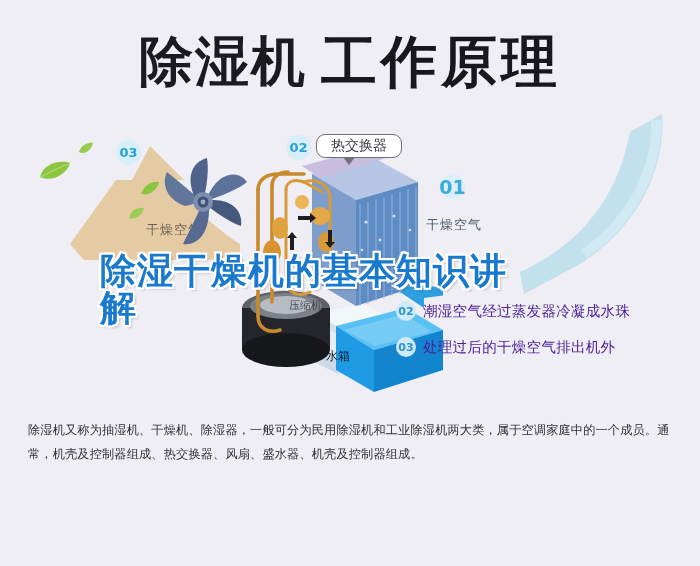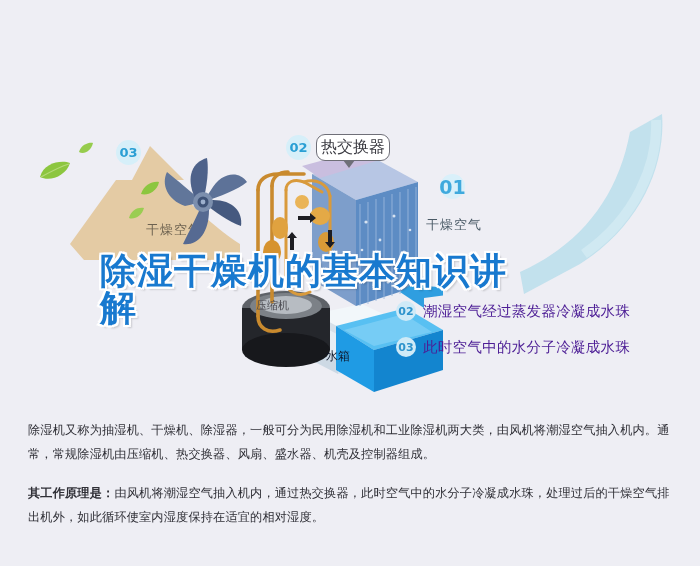--- a/index.html
+++ b/index.html
@@ -54,39 +54,40 @@
 
   
   .fan{position:absolute;left:155px;top:48px;width:96px;height:92px;}
 
   
   .machine{position:absolute;left:228px;top:22px;width:215px;height:265px;}
 
   .bubble{
     position:absolute;left:88px;top:4px;
     border:1.6px solid #6f6f78;border-radius:9px;background:#fff;
-    padding:2px 4px;font-size:16px;color:#3b3b42;white-space:nowrap;
+    padding:2px 14px;font-size:14px;color:#3b3b42;white-space:nowrap;
     font-family:"DejaVu Sans",sans-serif;
   }
   .bubble:after{
     content:"";position:absolute;left:26px;bottom:-8px;
     border-left:6px solid transparent;border-right:6px solid transparent;
     border-top:8px solid #6f6f78;
   }
   .badge02a{
     position:absolute;left:58px;top:5px;
     width:25px;height:25px;border-radius:50%;
     background:#d6eff9;color:#2a9fd4;
     font-size:13px;font-weight:bold;
     display:flex;align-items:center;justify-content:center;
     font-family:"DejaVu Sans",sans-serif;
   }
   .comp-label{
     position:absolute;left:28px;top:168px;font-size:11px;color:#4b4b52;
     font-family:"DejaVu Sans",sans-serif;
+    padding-left:33px;
   }
   .tank-label{
     position:absolute;left:98px;top:218px;font-size:12px;color:#0f172a;
     font-family:"DejaVu Sans",sans-serif;
   }
 
   
   .humid{position:absolute;left:404px;top:6px;width:270px;height:180px;}
   .badge01a{
     position:absolute;left:440px;top:66px;
@@ -141,20 +142,24 @@
     letter-spacing:.15px;margin:0 0 14px 0;
     font-family:"DejaVu Sans",sans-serif;
   }
   .para b{font-weight:bold;}
 </style>
 </head>
 <body>
 
 <div id="page">
 
+  <div class="title-row">
+    <span class="title-a">除湿机</span>
+    <span class="title-b">工作原理</span>
+  </div>
 
   <div class="illus">
 
     <svg class="beige-arrow" viewBox="0 0 180 120">
       <path d="M92 8 L128 44 L112 44 L160 92 L180 108 L180 120 L30 120 L6 108 L40 62 L56 44 L56 44 L40 44 Z" fill="#e6cfab" opacity="0"></path>
       <path d="M90 6 L124 40 L108 40 C132 66 160 92 180 104 L180 120 L24 120 L10 104 L56 40 L72 40 Z" fill="#e4cba4"></path>
     </svg>
     <div class="badge03a">03</div>
     <div class="dry-label">干燥空气</div>
 
@@ -275,28 +280,27 @@
     <div class="badge01a">01</div>
     <div class="humid-label">干燥空气</div>
 
     <div class="legend" style="left:396px;top:185px;">
       <div class="leg-row">
         <span class="leg-badge">02</span>
         <span class="leg-text">潮湿空气经过蒸发器冷凝成水珠</span>
       </div>
       <div class="leg-row">
         <span class="leg-badge">03</span>
-        <span class="leg-text">此时空气中的水分子冷凝成水珠</span>
+        <span class="leg-text">处理过后的干燥空气排出机外</span>
       </div>
     </div>
   </div>
 
   <div class="overlay">
     <div class="ov-line">除湿干燥机的基本知识讲</div>
     <div class="ov-line">解</div>
   </div>
 
   <div class="body-text">
-    <p class="para">除湿机又称为抽湿机、干燥机、除湿器，一般可分为民用除湿机和工业除湿机两大类，由风机将潮湿空气抽入机内。通常，常规除湿机由压缩机、热交换器、风扇、盛水器、机壳及控制器组成。</p>
-    <p class="para"><b>其工作原理是：</b><span>由风机将潮湿空气抽入机内，通过热交换器，此时空气中的水分子冷凝成水珠，处理过后的干燥空气排出机外，如此循环使室内湿度保持在适宜的相对湿度。</span></p>
+    <p class="para">除湿机又称为抽湿机、干燥机、除湿器，一般可分为民用除湿机和工业除湿机两大类，属于空调家庭中的一个成员。通常，机壳及控制器组成、热交换器、风扇、盛水器、机壳及控制器组成。</p>
   </div>
 
 </div>
 
 </body></html>

